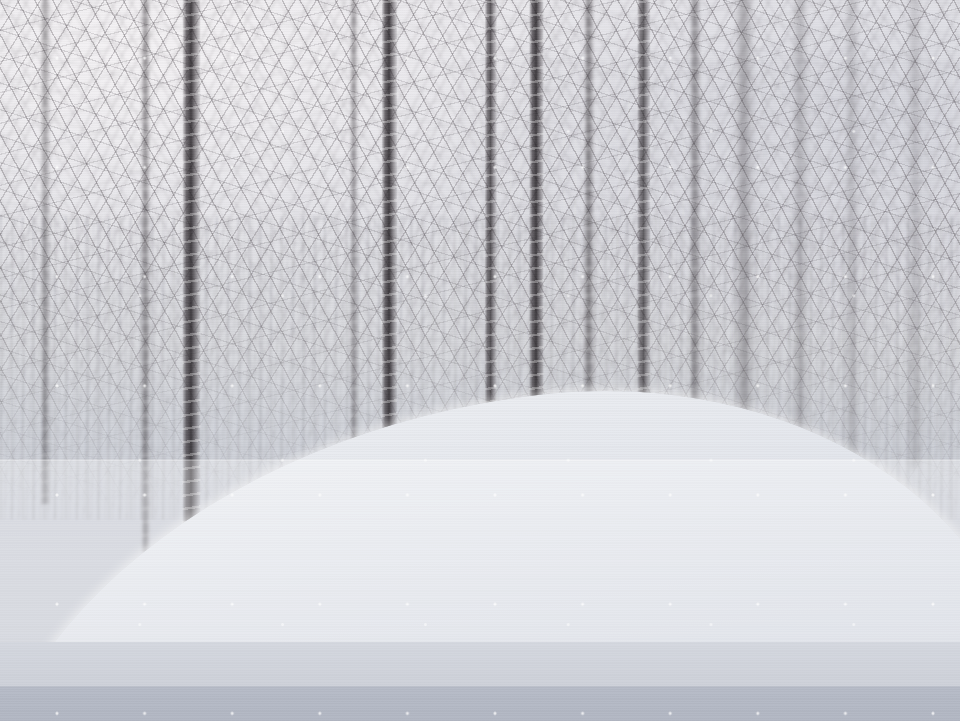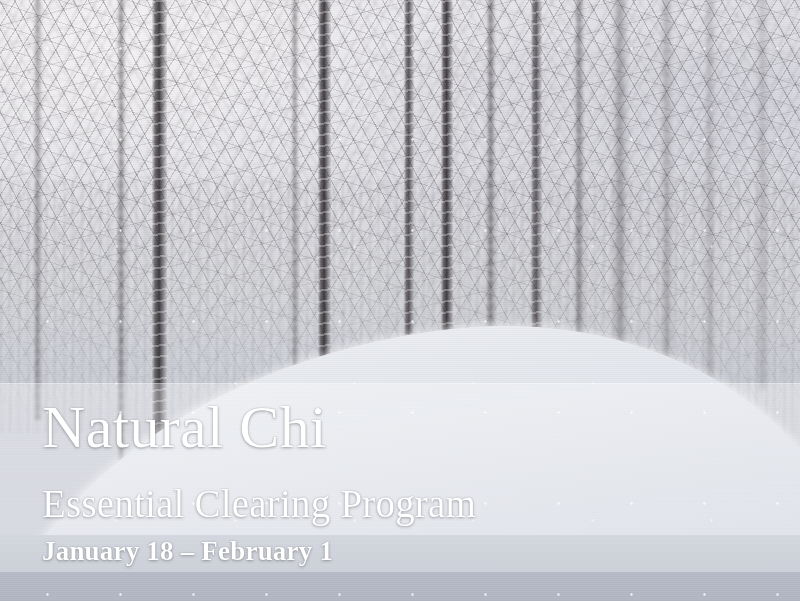--- a/index.html
+++ b/index.html
@@ -249,19 +249,14 @@
     <div class="snowbank back"></div>
     <div class="snowbank"></div>
     <div class="snowfloor"></div>
 
     <div class="flakes"></div>
     <div class="grain"></div>
   </div>
 
   <div class="band"></div>
 
-  <div class="caption">
-    <div class="title">Natural Chi</div>
-    <div class="subtitle">Essential Clearing Program</div>
-    <div class="dates">January 18 – February 1</div>
-  </div>
 
 </div>
 
 </body></html>

